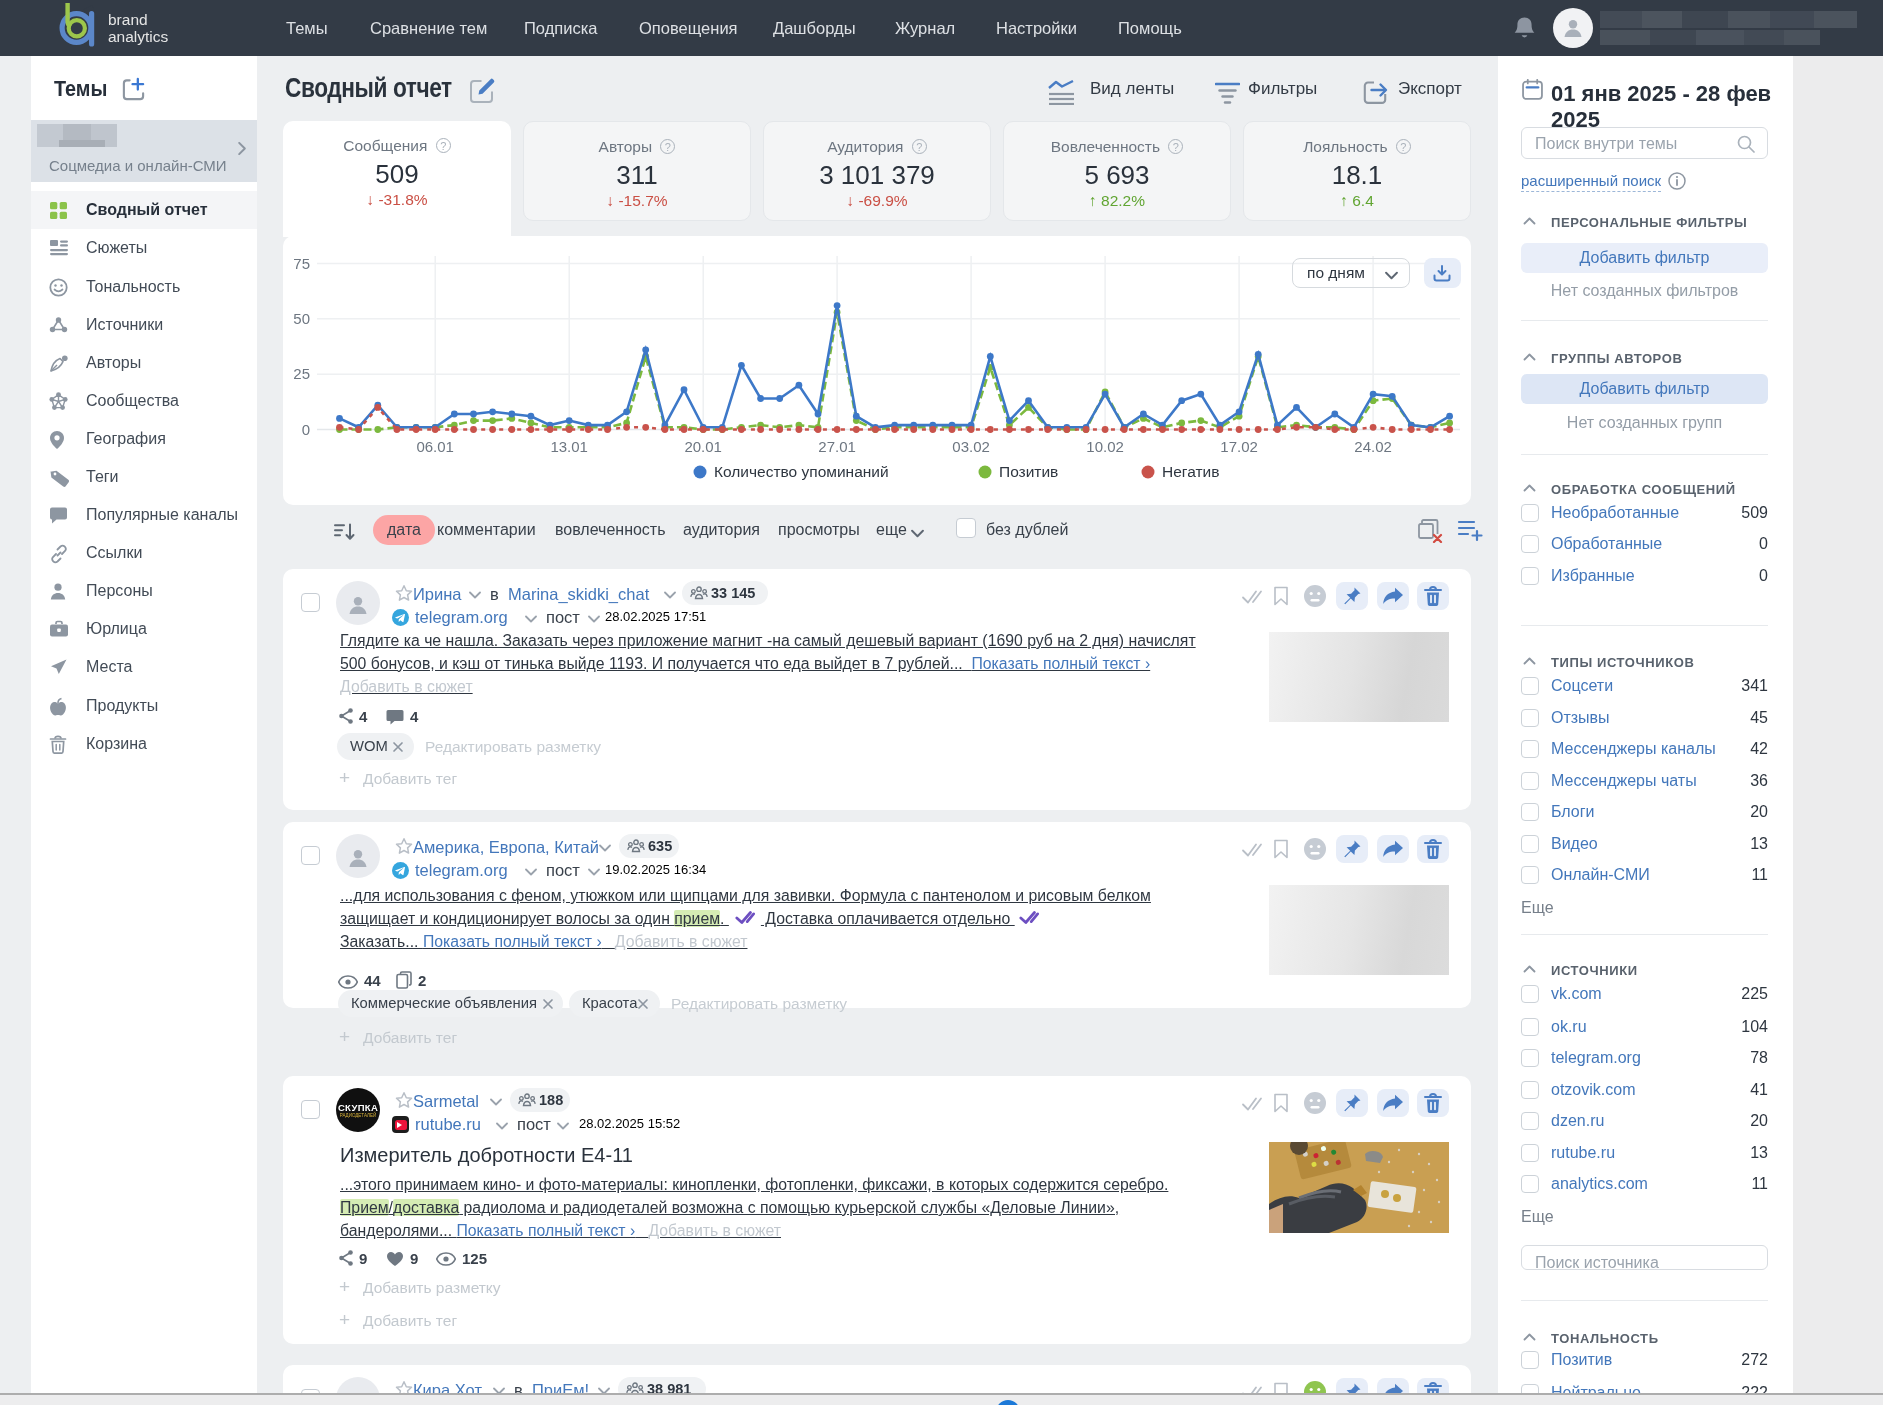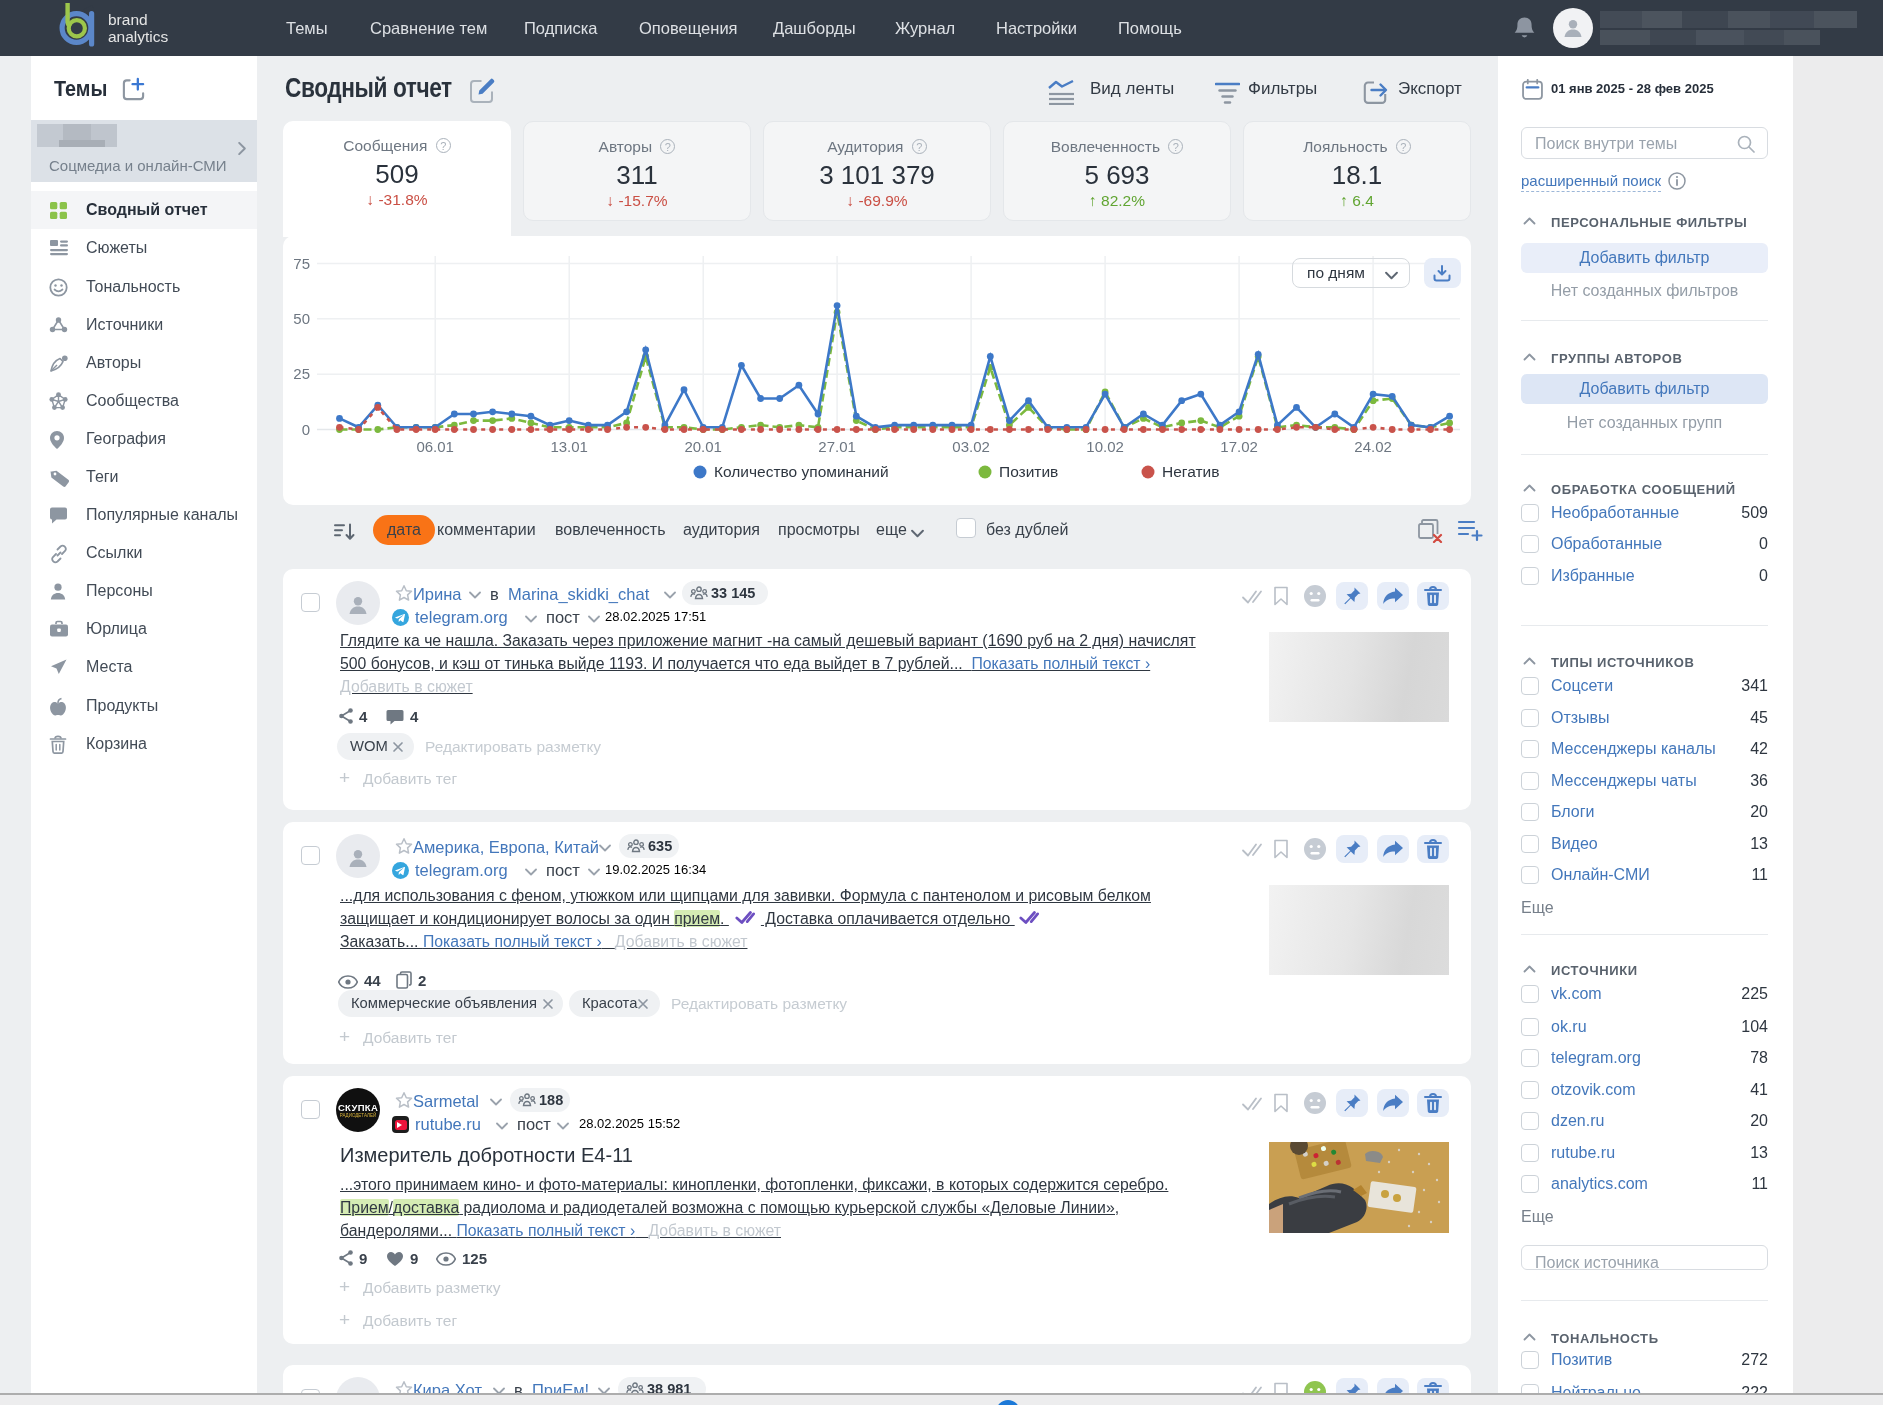--- a/index.html
+++ b/index.html
@@ -230,21 +230,21 @@
         <use href="#i-chev"></use>
       </svg>
   </div>
 </div>
 
 <div class="abs" style="left:1793px;top:56px;width:90px;height:1349px;background:#ececed;"></div>
 <div id="rsb">
   <svg class="abs" style="left:24px;top:23px" width="21" height="21">
       <use href="#i-cal"></use>
     </svg>
-  <div class="abs" style="left:53px;top:25px;font-size:13px;font-weight:700;color:#272f3a">01 янв 2025 - 28 фев 2025</div>
+  <div class="abs" style="left:53px;top:25px;font-size:22px;font-weight:700;color:#272f3a">01 янв 2025 - 28 фев 2025</div>
   <div class="rinput" style="top:71px">
       <span>Поиск внутри темы</span>
     <svg class="abs" style="right:12px;top:7px" width="18" height="18">
         <use href="#i-mag"></use>
       </svg>
   </div>
   <div class="abs" style="left:23px;top:116px;font-size:15px;color:#4377bb;border-bottom:1.5px dashed #9db7d8;padding-bottom:2px">расширенный поиск</div>
   <svg class="abs" style="left:170px;top:116px" width="18" height="18">
       <use href="#i-info"></use>
     </svg>
@@ -787,21 +787,21 @@
           <path d="M1.5 10.5 v3 a2 2 0 0 0 2 2 h11 a2 2 0 0 0 2-2 v-3" fill="none" stroke="#4a7dc4" stroke-width="2" stroke-linecap="round"></path>
         </svg>
     </div>
   </div>
 
   <div id="feedbar">
     <svg class="abs" style="left:51px;top:12px" width="22" height="19" viewBox="0 0 22 19">
         <path d="M1 2.2 h9 M1 7.2 h7 M1 12.2 h5" stroke="#5e6772" stroke-width="2" stroke-linecap="round"></path>
         <path d="M16 1.5 v14 M12.5 12 L16 15.8 L19.5 12" fill="none" stroke="#5e6772" stroke-width="2" stroke-linecap="round" stroke-linejoin="round"></path>
       </svg>
-    <div class="fitem" style="left:90px;top:4px;background:#f97316;border-radius:15px;padding:6px 14px;">дата</div>
+    <div class="fitem" style="left:90px;top:4px;background:#fca5a5;border-radius:15px;padding:6px 14px;">дата</div>
     <div class="fitem" style="left:154px">комментарии</div>
     <div class="fitem" style="left:272px">вовлеченность</div>
     <div class="fitem" style="left:400px">аудитория</div>
     <div class="fitem" style="left:495px">просмотры</div>
     <div class="fitem" style="left:593px">еще</div>
     <svg class="abs" style="left:628px;top:18px" width="13" height="9" color="#5e6772">
         <use href="#i-chev"></use>
       </svg>
     <div class="abs" style="left:673px;top:7px;width:20px;height:20px;border:1.5px solid #c6ccd3;border-radius:4px;background:#fff"></div>
     <div class="fitem" style="left:703px">без дублей</div>
@@ -890,21 +890,21 @@
       <span class="abs" style="left:13px;top:5px">WOM</span>
       <svg class="abs" style="left:55px;top:8px" width="12" height="12">
           <use href="#i-x"></use>
         </svg>
     </div>
     <div class="redit" style="left:142px;top:169px">Редактировать разметку</div>
     <div class="addrow" style="left:56px;top:198px"><span style="font-size:19px">+</span>&nbsp;&nbsp; Добавить тег</div>
     <div class="abs" style="left:986px;top:63px;width:180px;height:90px;background:linear-gradient(100deg,#f2f2f2,#e4e4e4 45%,#d6d6d6 75%,#dadada)"></div>
   </div>
 
-  <div class="card" style="top:766px;height:242px">
+  <div class="card" style="top:766px;height:186px">
     <div class="cb19" style="left:18px;top:24px"></div>
     <div class="avatar" style="left:53px;top:12px">
         <svg style="position:absolute;left:10px;top:10px" width="24" height="28">
           <use href="#i-person"></use>
         </svg>
       </div>
     <svg class="abs" style="left:111px;top:15px" width="20" height="20">
         <use href="#i-star"></use>
       </svg>
     <div class="abs blue" style="left:130px;top:16px;font-size:16.5px">Америка, Европа, Китай</div>

